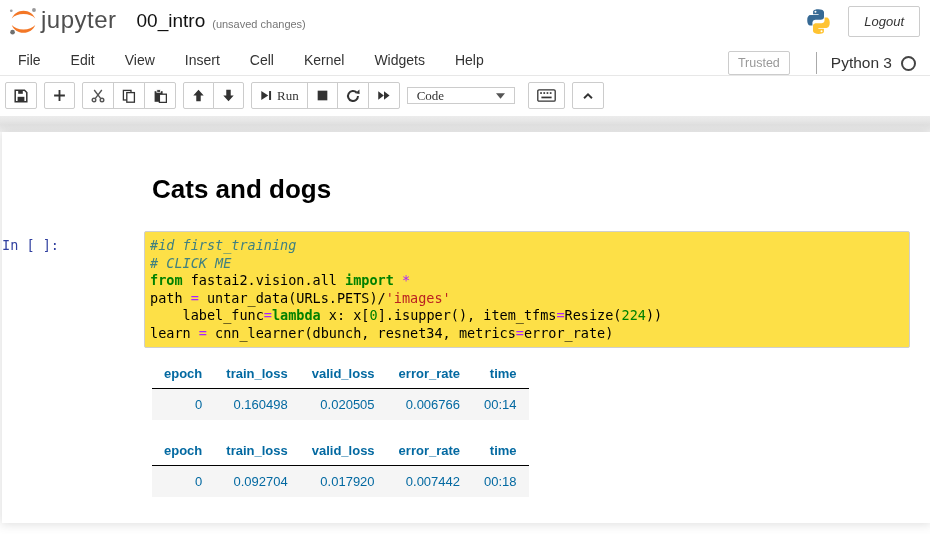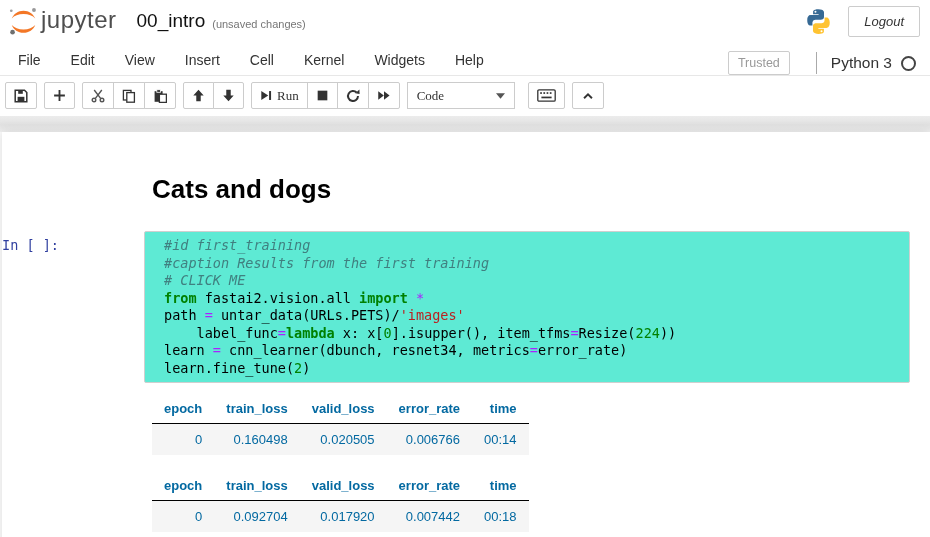--- a/index.html
+++ b/index.html
@@ -30,36 +30,36 @@
   
   .toolbar { display: flex; align-items: center; gap: 7px; padding: 6px 0 7px 5px; background: #fff; font-family: Liberation Serif, serif; }
   .btn-group { display: flex; }
   .tb-btn { display: flex; align-items: center; justify-content: center; height: 27px; min-width: 31px;
     padding: 0 8px; background: #fff; border: 1px solid #ccc; cursor: pointer; gap: 5px; }
   .btn-group .tb-btn + .tb-btn { margin-left: -1px; }
   .tb-btn:first-child { border-top-left-radius: 2px; border-bottom-left-radius: 2px; }
   .tb-btn:last-child { border-top-right-radius: 2px; border-bottom-right-radius: 2px; }
   .run-label { font-size: 13px; color: #333; }
   .cell-type-select { display: flex; align-items: center; justify-content: space-between; width: 108px;
-    height: 27px; padding: 0 9px; border: 1px solid #ccc; border-radius: 0; background: #fff;
+    height: 17px; padding: 0 9px; border: 1px solid #ccc; border-radius: 0; background: #fff;
     font-size: 13px; color: #333; cursor: pointer; }
 
   
   .band { height: 16px; background: linear-gradient(180deg, #ececec, #e2e2e2 55%, #f3f3f3); }
 
   
   .notebook { background: #fff; margin-left: 2px; min-height: 391px; padding-top: 26px;
     box-shadow: 0 0 10px 1px rgba(87,87,87,.2); }
   .md-heading { font-size: 26px; font-weight: bold; color: #000; margin: 16px 20px 26px 150px; }
 
   .cell { display: flex; }
   .prompt { width: 142px; flex: 0 0 142px; text-align: left; padding: 6px 9px 0 0;
     font-family: "DejaVu Sans Mono", monospace; font-size: 13.5px; color: #303F9F; }
   .input-box { flex: 1; margin-right: 20px; border: 1px solid #cfcfcf; border-radius: 2px;
-    background: #5eead4; padding: 5px 19px; cursor: text; }
+    background: #fde047; padding: 5px 5px; cursor: text; }
   .cm-line { font-family: "DejaVu Sans Mono", monospace; font-size: 13.5px; line-height: 17.5px;
     white-space: pre; color: #000; }
   .tok-com { color: #408080; font-style: italic; }
   .tok-kw  { color: #008000; font-weight: bold; }
   .tok-op  { color: #AA22FF; }
   .tok-str { color: #BA2121; }
   .tok-num { color: #008000; }
 
   .output-row { display: flex; margin-top: 12px; }
   .output-spacer { width: 142px; flex: 0 0 142px; }
@@ -254,27 +254,25 @@
 <div class="band"></div>
 
 <div class="notebook">
 
   <h1 class="md-heading">Cats and dogs</h1>
 
   <div class="cell">
     <div class="prompt">In [ ]:</div>
     <div class="input-box" id="code-area">
         <div class="cm-line"><span class="tok-com">#id first_training</span></div>
-        <div class="cm-line"><span class="tok-com">#caption Results from the first training</span></div>
         <div class="cm-line"><span class="tok-com"># CLICK ME</span></div>
         <div class="cm-line"><span class="tok-kw">from</span><span> fastai2.vision.all </span><span class="tok-kw">import</span><span> </span><span class="tok-op">*</span></div>
         <div class="cm-line"><span>path </span><span class="tok-op">=</span><span> untar_data(URLs.PETS)/</span><span class="tok-str">'images'</span></div>
         <div class="cm-line"><span>    label_func</span><span class="tok-op">=</span><span class="tok-kw">lambda</span><span> x: x[</span><span class="tok-num">0</span><span>].isupper(), item_tfms</span><span class="tok-op">=</span><span>Resize(</span><span class="tok-num">224</span><span>))</span></div>
         <div class="cm-line"><span>learn </span><span class="tok-op">=</span><span> cnn_learner(dbunch, resnet34, metrics</span><span class="tok-op">=</span><span>error_rate)</span></div>
-        <div class="cm-line"><span>learn.fine_tune(</span><span class="tok-num">2</span><span>)</span></div>
       </div>
   </div>
 
   <div class="output-row">
     <div class="output-spacer"></div>
     <div class="output-content" id="output-area">
         <table class="dataframe">
           <thead>
             <tr>
               <th>epoch</th>

